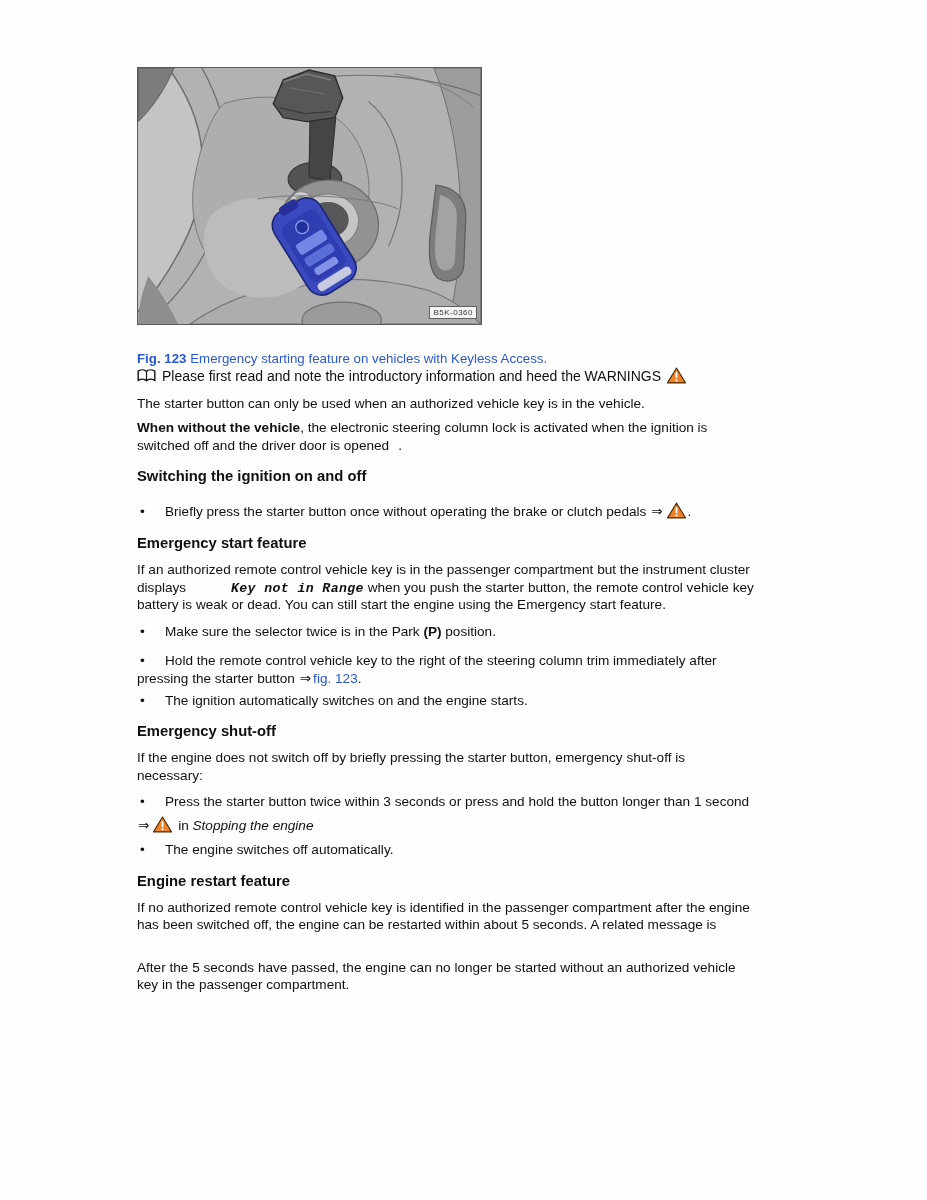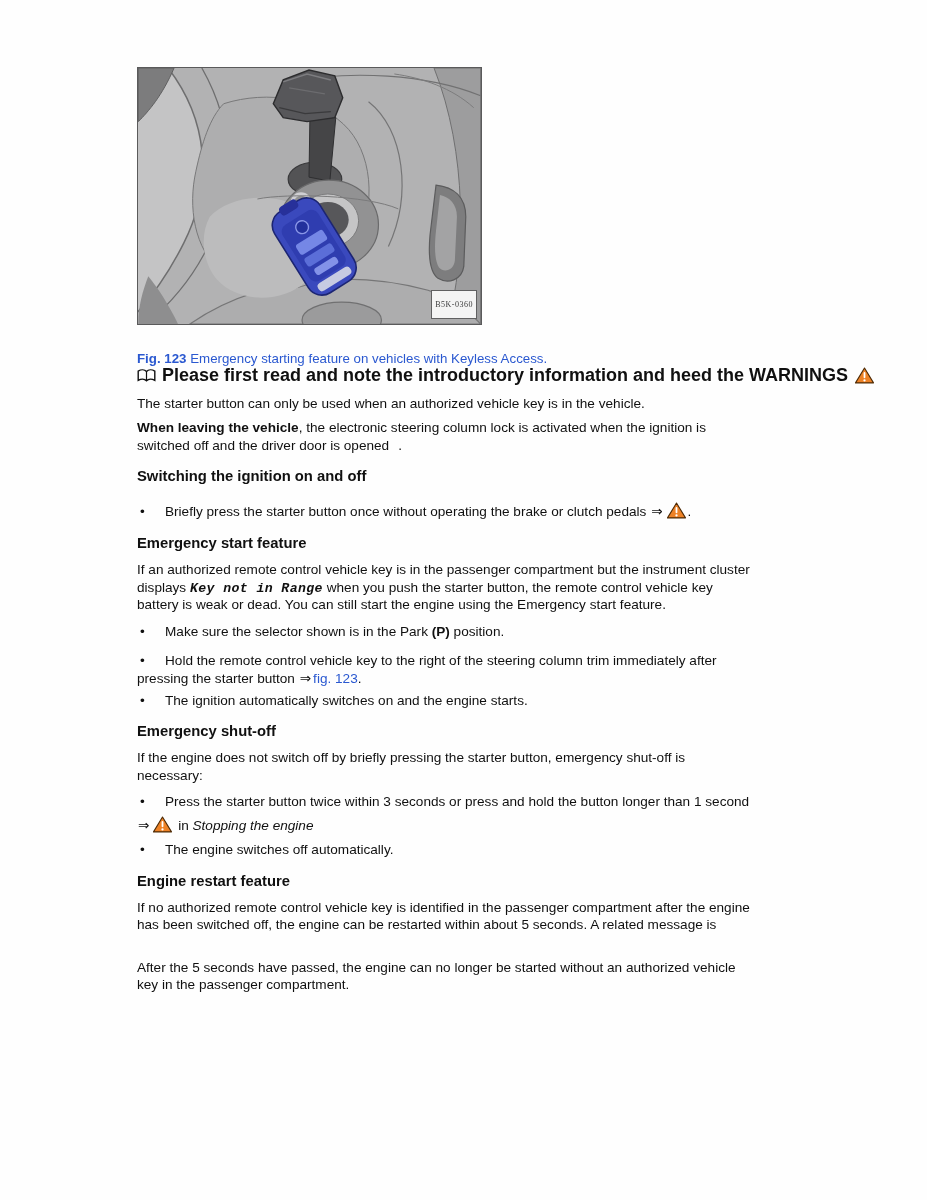--- a/index.html
+++ b/index.html
@@ -5,36 +5,36 @@
   html,body { margin:0; padding:0; background:#ffffff; }
   .page {
     position:relative; width:927px; height:1200px; background:#fefefe;
     font-family:"Liberation Sans","DejaVu Sans",sans-serif; color:#101010;
     overflow:hidden;
   }
   .blk { position:absolute; left:137px; width:730px; font-size:13.6px; line-height:17.4px; white-space:nowrap; }
   .b { font-weight:bold; }
   .i { font-style:italic; }
   .blue { color:#2a58d0; }
-  .mono { font-family:"Liberation Mono","DejaVu Sans Mono",monospace; font-weight:bold; font-style:italic; font-size:13.2px; letter-spacing:0.4px; }
+  .mono { font-family:"Liberation Mono","DejaVu Sans Mono",monospace; font-weight:bold; font-style:italic; font-size:13.2px; letter-spacing:0.4px;margin-left:41px; }
   .hd { font-size:14.8px; font-weight:bold; }
-  .note { font-size:18px; font-weight:bold; }
+  .note { font-size:14px; font-weight:normal; }
   .cap { font-size:13.3px;margin-top:14px; }
   .dot { display:inline-block; width:25px; padding-left:3px; }
   .arr { font-family:"DejaVu Sans",sans-serif; margin:0 2px 0 1px; }
   .warn-icon svg { width:19px; height:17px; vertical-align:-3px; }
   .warn-icon { margin:0 2px; }
   .book-icon svg { width:19px; height:14px; vertical-align:-2px; }
   .book-icon { margin-right:6px; }
   .gap-period { margin-left:9px; }
   .fig-wrap { position:absolute; left:137px; top:67px; width:345px; height:258px; border:1px solid #5a5a5b; box-sizing:border-box; background:#b4b4b5; }
   .fig-part-label {
     position:absolute; right:4px; bottom:5px; background:#f4f4f4; border:1px solid #606061;
-    font-size:8px; line-height:11px; padding:8px 3px; color:#3a3a3b; letter-spacing:0.5px;
-    font-family:Liberation Serif, serif;
+    font-size:8px; line-height:11px; padding:0 3px; color:#3a3a3b; letter-spacing:0.5px;
+    font-family:Liberation Sans, sans-serif;
   }
 </style>
 </head>
 <body>
 
 <div class="page">
 
   <div class="fig-wrap">
     <svg viewBox="0 0 345 258" width="343" height="256">
 
@@ -111,21 +111,21 @@
           <path d="M9.5,1 L18.5,15.9 L0.5,15.9 Z" fill="#ee8226" stroke="#4d2a05" stroke-width="1.1" stroke-linejoin="round"></path>
           <rect x="8.6" y="5" width="1.8" height="6.2" rx="0.9" fill="#ffffff"></rect>
           <circle cx="9.5" cy="13.4" r="1.15" fill="#ffffff"></circle>
         </svg></span>
   </div>
 
   <div class="blk" style="top:395px">
     <span>The starter button can only be used when an authorized vehicle key is in the vehicle.</span>
   </div>
   <div class="blk" style="top:419px">
-    <span class="b">When leaving the vehicle</span><span>, the electronic steering column lock is activated when the ignition is</span>
+    <span class="b">When without the vehicle</span><span>, the electronic steering column lock is activated when the ignition is</span>
   </div>
   <div class="blk" style="top:436.5px">
     <span>switched off and the driver door is opened</span><span class="gap-period">.</span>
   </div>
 
   <div class="blk" style="top:502px">
     <span class="dot">•</span><span>Briefly press the starter button once without operating the brake or clutch pedals </span><span class="arr">⇒</span><span class="warn-icon"><svg viewBox="0 0 19 17">
           <path d="M9.5,1 L18.5,15.9 L0.5,15.9 Z" fill="#ee8226" stroke="#4d2a05" stroke-width="1.1" stroke-linejoin="round"></path>
           <rect x="8.6" y="5" width="1.8" height="6.2" rx="0.9" fill="#ffffff"></rect>
           <circle cx="9.5" cy="13.4" r="1.15" fill="#ffffff"></circle>
@@ -137,21 +137,21 @@
   <div class="blk" style="top:561px">
     <span>If an authorized remote control vehicle key is in the passenger compartment but the instrument cluster</span>
   </div>
   <div class="blk" style="top:578.5px">
     <span>displays </span><span class="mono">Key not in Range</span><span> when you push the starter button, the remote control vehicle key</span>
   </div>
   <div class="blk" style="top:596px">
     <span>battery is weak or dead. You can still start the engine using the Emergency start feature.</span>
   </div>
   <div class="blk" style="top:623px">
-    <span class="dot">•</span><span>Make sure the selector shown is in the Park </span><span class="b">(P)</span><span> position.</span>
+    <span class="dot">•</span><span>Make sure the selector twice is in the Park </span><span class="b">(P)</span><span> position.</span>
   </div>
   <div class="blk" style="top:652px">
     <span class="dot">•</span><span>Hold the remote control vehicle key to the right of the steering column trim immediately after</span>
   </div>
   <div class="blk" style="top:669.5px">
     <span>pressing the starter button </span><span class="arr">⇒</span><span class="blue">fig. 123</span><span>.</span>
   </div>
   <div class="blk" style="top:692px">
     <span class="dot">•</span><span>The ignition automatically switches on and the engine starts.</span>
   </div>

